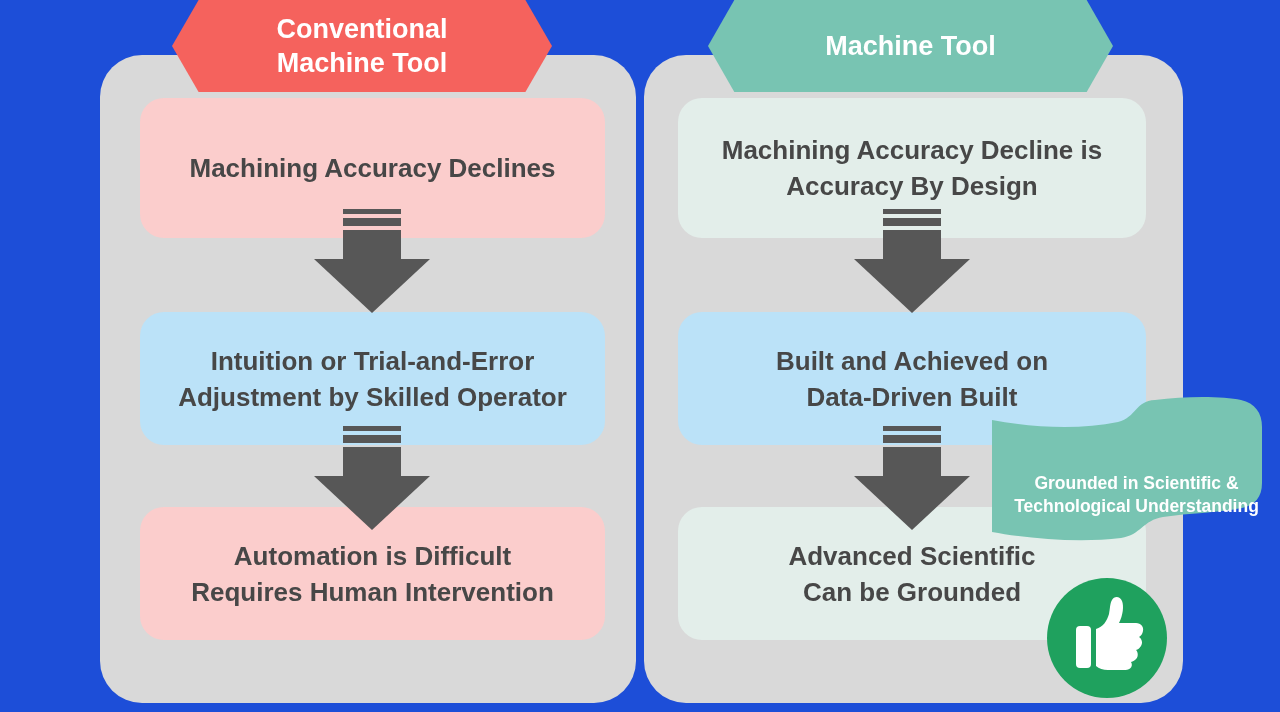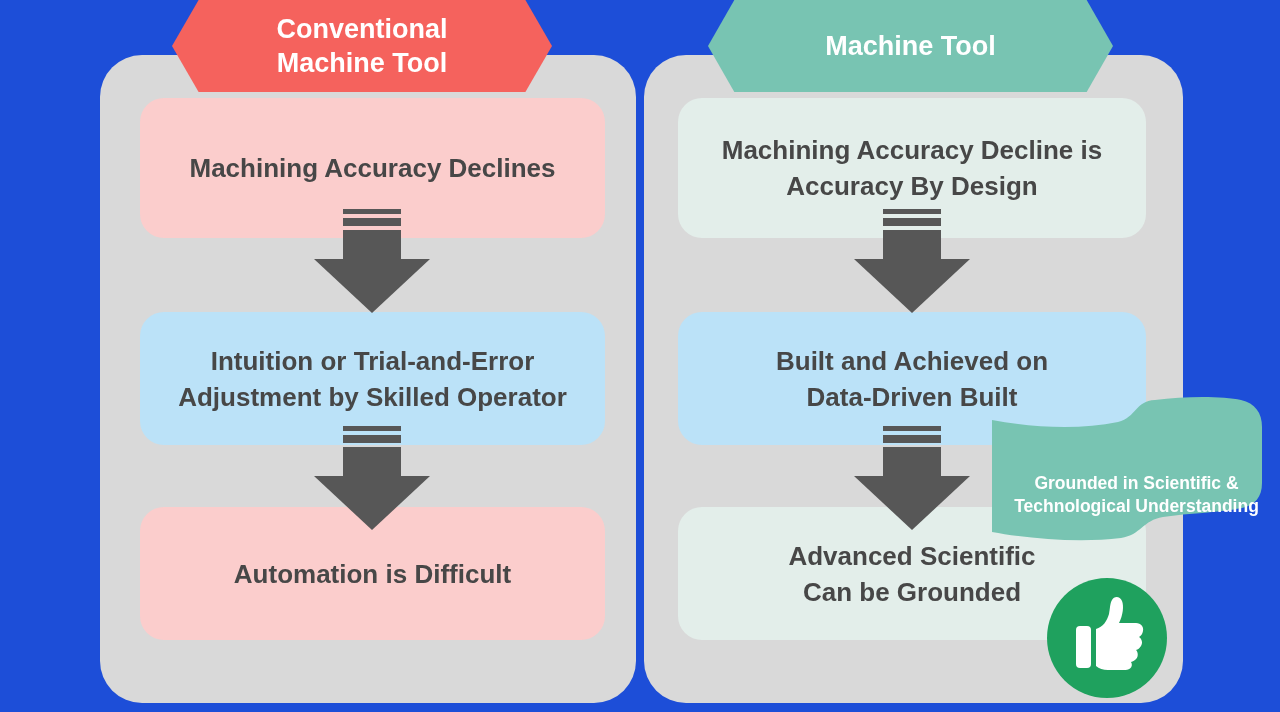--- a/index.html
+++ b/index.html
@@ -74,20 +74,21 @@
 
   <div class="fbox col-l row-1 tone-pink">
     <div>Machining Accuracy Declines</div>
   </div>
   <div class="fbox col-l row-2 tone-blue">
     <div>Intuition or Trial-and-Error</div>
     <div>Adjustment by Skilled Operator</div>
   </div>
   <div class="fbox col-l row-3 tone-pink">
     <div>Automation is Difficult</div>
+    <div>Requires Human Intervention</div>
   </div>
 
   <div class="fbox col-r row-1 tone-mint">
     <div>Machining Accuracy Decline is</div>
     <div>Accuracy By Design</div>
   </div>
   <div class="fbox col-r row-2 tone-blue">
     <div>Built and Achieved on</div>
     <div>Data-Driven Built</div>
   </div>

